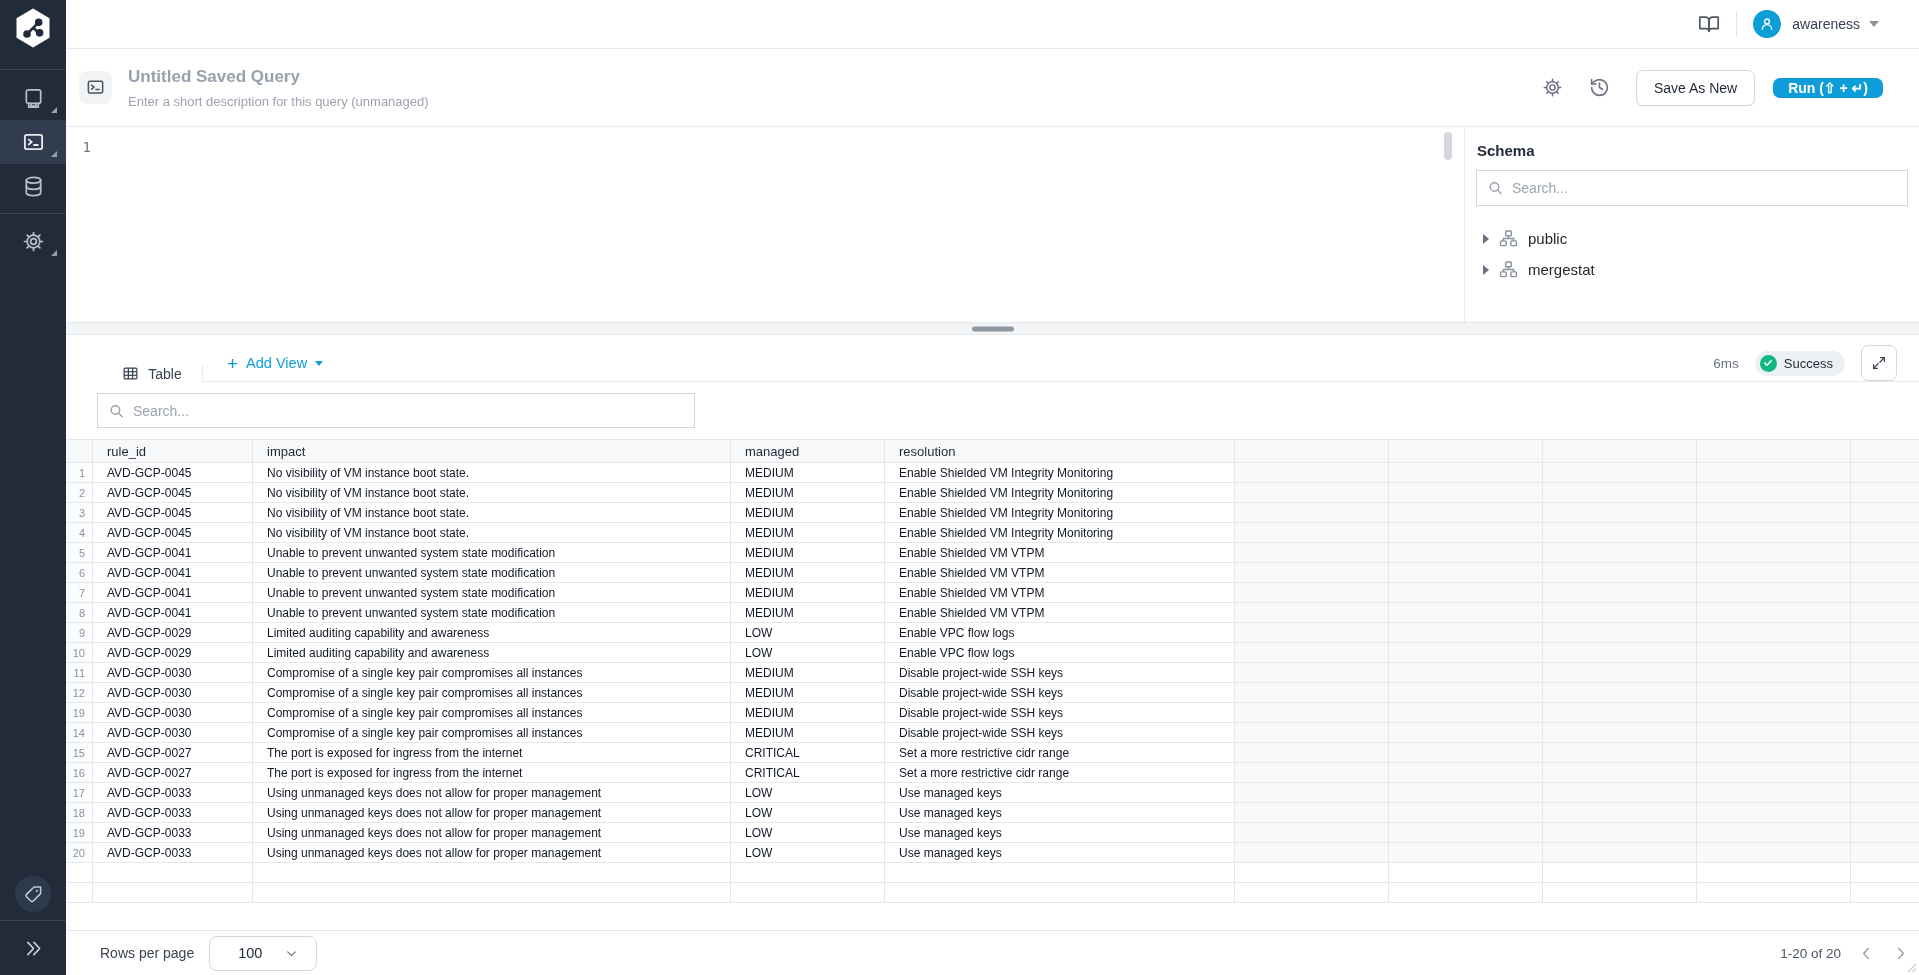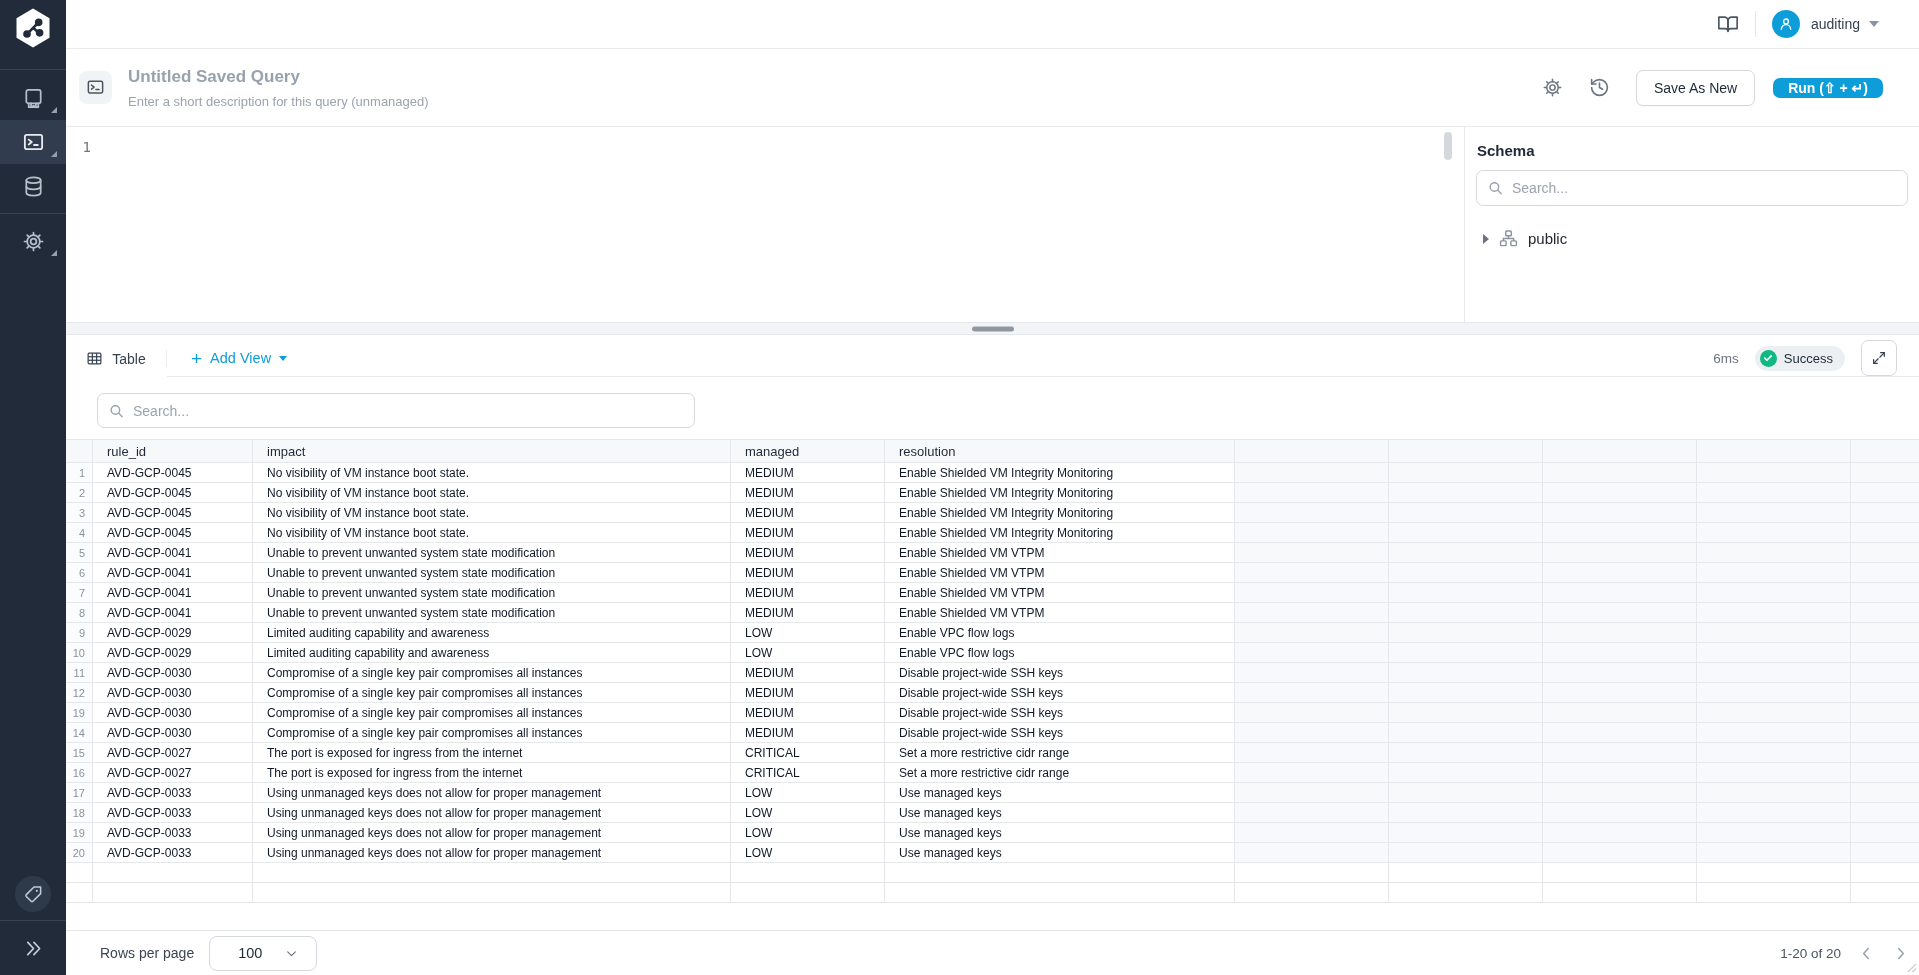--- a/index.html
+++ b/index.html
@@ -55,34 +55,34 @@
   .lineno{width:34px;text-align:right;padding-right:9px;color:#6e7781;flex-shrink:0;font-size:14px;}
   .code{white-space:pre;color:#24292e;margin-left:8px;}
   .kw{color:#2f6bd8;}
   .sel{background:#cbe0f2;}
   .cursor{display:inline-block;width:1.5px;height:17px;background:#111;vertical-align:middle;}
   .editor-thumb{position:absolute;top:5px;right:12px;width:8px;height:28px;border-radius:4px;background:#d4d8dd;cursor:pointer;}
 
   .schema{width:455px;border-left:1px solid var(--border-soft);padding:12px 11px 0 11px;flex-shrink:0;}
   .schema-title{font-size:15px;font-weight:700;color:var(--txt);margin:3px 0 11px 1px;}
   .search-box{position:relative;}
-  .search-input{width:100%;height:36px;border:1px solid #d4d8dd;border-radius:7px;background:#fff;padding:0 10px 0 35px;font-size:14px;color:#374151;font-family:inherit;outline:none;}
+  .search-input{width:100%;height:36px;border:1px solid #d4d8dd;border-radius:0;background:#fff;padding:0 10px 0 35px;font-size:14px;color:#374151;font-family:inherit;outline:none;}
   .search-input::placeholder{color:var(--txt-faint);}
   .search-icon{position:absolute;left:11px;top:50%;transform:translateY(-50%);}
   .tree{margin-top:17px;}
   .tree-item{display:flex;align-items:center;height:31px;gap:10px;padding-left:7px;cursor:pointer;}
   .tree-caret{width:0;height:0;border-top:5px solid transparent;border-bottom:5px solid transparent;border-left:6px solid #6b7280;flex-shrink:0;}
   .tree-label{font-size:15px;color:#24292f;}
 
   
   .resize-bar{height:13px;background:#f2f4f6;border-top:1px solid #e4e7eb;border-bottom:1px solid #e4e7eb;position:relative;flex-shrink:0;cursor:row-resize;}
   .resize-pill{position:absolute;left:50%;top:50%;transform:translate(-50%,-50%);width:42px;height:5px;border-radius:3px;background:#8f97a3;}
 
   
-  .results-toolbar{height:47px;display:flex;align-items:center;flex-shrink:0;}
+  .results-toolbar{height:47px;display:flex;align-items:flex-end;flex-shrink:0;padding-left:36px;}
   .rt-tab{width:101px;display:flex;align-items:center;justify-content:center;gap:9px;border-right:1px solid var(--border-soft);font-size:14px;font-weight:500;color:#374151;cursor:pointer;background:#fff;}
   .rt-rest{flex:1;border-bottom:1px solid var(--border-soft);display:flex;align-items:center;padding:0 22px 0 24px;}
   .add-view{display:flex;align-items:center;gap:8px;color:var(--accent);font-size:14.5px;font-weight:500;cursor:pointer;background:none;border:none;font-family:inherit;}
   .add-view .caret-down{border-top-color:var(--accent);border-left-width:4px;border-right-width:4px;border-top-width:5px;}
   .plus{font-size:19px;font-weight:400;line-height:1;}
   .rt-right{margin-left:auto;display:flex;align-items:center;gap:16px;}
   .duration{font-size:13.5px;color:var(--txt-soft);}
   .status-badge{height:25px;border-radius:13px;background:#edf0f2;display:flex;align-items:center;gap:7px;padding:0 12px 0 5px;font-size:13px;font-weight:500;color:var(--txt);}
   .badge-check{width:17px;height:17px;border-radius:50%;background:#10b981;display:flex;align-items:center;justify-content:center;}
   .expand-btn{width:36px;height:36px;border:1px solid #d4d8dd;border-radius:7px;background:#fff;display:flex;align-items:center;justify-content:center;cursor:pointer;}
@@ -193,21 +193,21 @@
       </svg>
     </span>
     <span class="tb-divider"></span>
     <span style="display:flex;align-items:center;cursor:pointer;">
       <span class="avatar">
         <svg width="16" height="16" viewBox="0 0 24 24" fill="none" stroke="#fff" stroke-width="2.1" stroke-linecap="round">
           <circle cx="12" cy="8.2" r="3.6"></circle>
           <path d="M5 20a7 7 0 0 1 14 0"></path>
         </svg>
       </span>
-      <span class="username">auditing</span>
+      <span class="username">awareness</span>
       <span class="caret-down"></span>
     </span>
   </div>
 
   <div class="qheader">
     <span class="qicon">
       <svg width="19" height="19" viewBox="0 0 24 24" fill="none" stroke="#4b5563" stroke-width="1.9" stroke-linecap="round" stroke-linejoin="round">
         <rect x="3" y="4" width="18" height="15" rx="2"></rect>
         <polyline points="7 9 10.2 11.5 7 14"></polyline>
         <line x1="12.5" y1="14.6" x2="16.5" y2="14.6"></line>
@@ -259,20 +259,30 @@
       <div class="tree" id="schema-tree">
           <div class="tree-item">
             <span class="tree-caret"></span>
             <svg width="19" height="19" viewBox="0 0 24 24" fill="none" stroke="#8b939e" stroke-width="1.8">
               <rect x="8.5" y="2.5" width="7" height="6" rx="1"></rect>
               <rect x="2" y="15" width="7" height="6" rx="1"></rect>
               <rect x="15" y="15" width="7" height="6" rx="1"></rect>
               <path d="M12 8.5V12M5.5 15v-3h13v3"></path>
             </svg>
             <span class="tree-label">public</span>
+          </div>
+          <div class="tree-item">
+            <span class="tree-caret"></span>
+            <svg width="19" height="19" viewBox="0 0 24 24" fill="none" stroke="#8b939e" stroke-width="1.8">
+              <rect x="8.5" y="2.5" width="7" height="6" rx="1"></rect>
+              <rect x="2" y="15" width="7" height="6" rx="1"></rect>
+              <rect x="15" y="15" width="7" height="6" rx="1"></rect>
+              <path d="M12 8.5V12M5.5 15v-3h13v3"></path>
+            </svg>
+            <span class="tree-label">mergestat</span>
           </div>
         </div>
     </aside>
   </div>
 
   <div class="resize-bar">
     <span class="resize-pill"></span>
   </div>
 
   <div class="results-toolbar">

